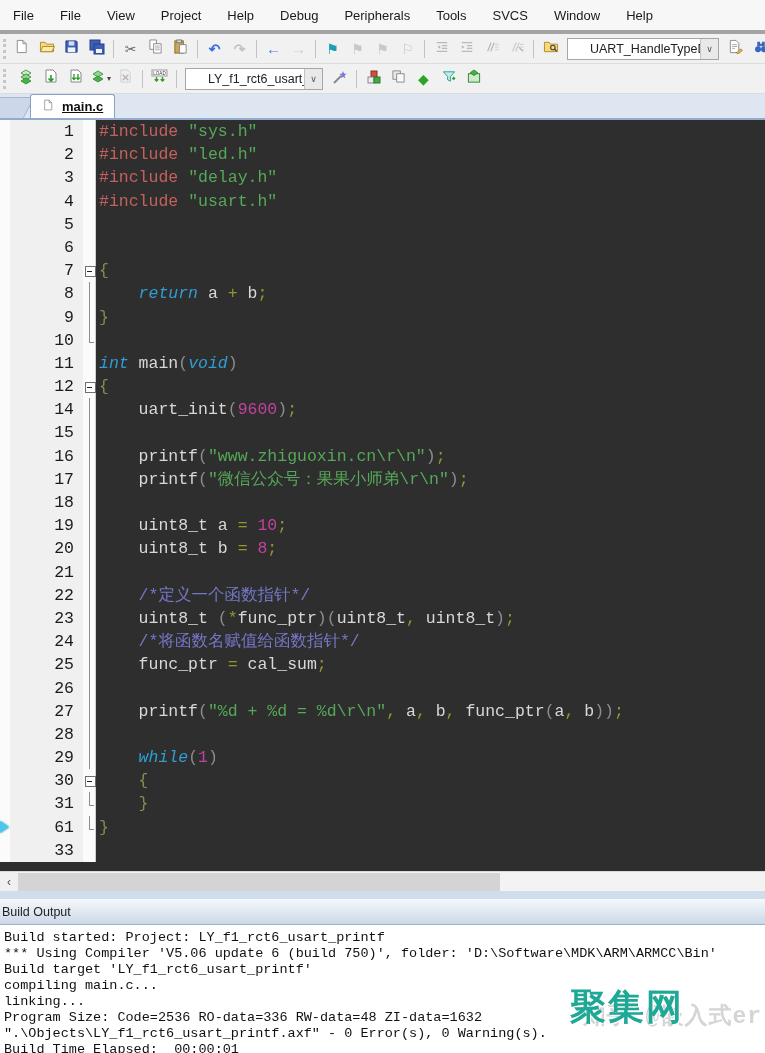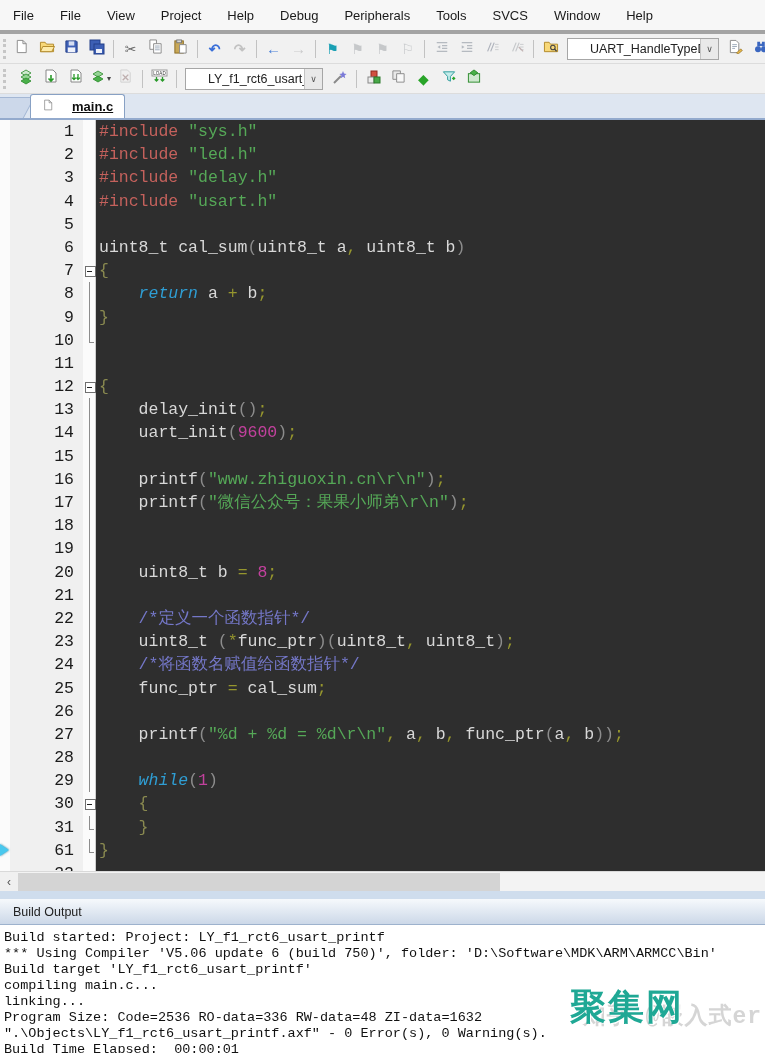--- a/index.html
+++ b/index.html
@@ -28,21 +28,21 @@
   .combo .chev { width:18px; height:100%; background:#e9e9e9; border-left:1px solid #c4c4c4;
                  display:flex; align-items:center; justify-content:center; font-size:9px; color:#555; }
   .gicon { font-size:14px; line-height:1; }
   
   .tabbar { height:26px; background:#dee6f1; border-bottom:2px solid #93aacd;
             display:flex; align-items:flex-end; position:relative; overflow:hidden; }
   .tab-deco { position:absolute; left:-10px; top:3px; width:38px; height:26px;
               background:#ccd8ea; border:1px solid #a4b7d4; transform:skewX(-28deg); }
   .tab { background:#fff; border:1px solid #88a1c4; border-bottom:none;
          border-radius:3px 3px 0 0; height:24px; display:flex; align-items:center;
-         gap:18px; padding:0 11px; margin-left:30px; position:relative; z-index:2; }
+         gap:8px; padding:0 11px; margin-left:30px; position:relative; z-index:2; }
   .tab-label { font-weight:bold; font-size:13px; color:#0d0d0d; text-decoration:underline; }
   
   .editor { height:751px; overflow:hidden; background:var(--c-bg); position:relative; }
   .ln { display:flex; height:23.2px; }
   .ln-margin { width:10px; background:#fbfbfb; flex:none; position:relative; }
   .ln-num { width:73px; background:#f0f0f0; color:#1b1b1b;
             font-family:"Liberation Mono","DejaVu Sans Mono",monospace;
             font-size:16.5px; line-height:23.2px; text-align:right; padding-right:9px; flex:none; }
   .ln-fold { width:13px; background:#fbfbfb; border-right:1px solid #cfcfcf;
              flex:none; position:relative; }
@@ -65,21 +65,21 @@
   
   .hscroll { height:20px; background:#f3f3f3; border-top:1px solid #d9d9d9; position:relative; }
   .hs-btn { position:absolute; left:0; top:0; width:18px; height:100%;
             display:flex; align-items:center; justify-content:center;
             color:#555; font-size:12px; background:#f0f0f0; }
   .hs-thumb { position:absolute; left:18px; top:1px; width:482px; height:18px; background:#d4d4d4; }
   
   .splitter { height:8px; background:#cfdded; }
   .bo-header { height:26px; background:linear-gradient(#f6f9fc,#ccd8e8);
                border-bottom:1px solid #9db2cd; display:flex; align-items:center;
-               padding-left:13px; font-size:12.5px; color:#222; }
+               padding-left:2px; font-size:12.5px; color:#222; }
   .bo-body { height:136px; background:#fff; position:relative; overflow:hidden;
              font-family:"Liberation Mono","DejaVu Sans Mono",monospace;
              font-size:13.5px; line-height:16px; color:#111; padding:5px 0 4px 4px; }
   .bo-line { height:16px; white-space:pre; }
   .wm-back { position:absolute; right:3px; top:84px; font-size:23px; font-weight:bold;
              color:#d5d5d5; letter-spacing:1px; pointer-events:none; }
   .wm-front { position:absolute; left:570px; top:77px; font-size:36px; font-weight:bold;
               color:var(--c-wm); letter-spacing:2px; text-shadow:1px 1px 0 #ffffff; pointer-events:none; }
 </style>
 </head>
@@ -351,21 +351,20 @@
     <div class="ln">
       <div class="ln-margin"></div>
       <div class="ln-num">5</div>
       <div class="ln-fold"></div>
       <div class="ln-code"></div>
     </div>
     <div class="ln">
       <div class="ln-margin"></div>
       <div class="ln-num">6</div>
       <div class="ln-fold"></div>
-      <div class="ln-code"><span class="tk-id">uint8_t cal_sum</span><span class="tk-par">(</span><span class="tk-id">uint8_t a</span><span class="tk-op">,</span><span class="tk-id"> uint8_t b</span><span class="tk-par">)</span></div>
     </div>
     <div class="ln">
       <div class="ln-margin"></div>
       <div class="ln-num">7</div>
       <div class="ln-fold fold-b"></div>
       <div class="ln-code"><span class="tk-brace">{</span></div>
     </div>
     <div class="ln">
       <div class="ln-margin"></div>
       <div class="ln-num">8</div>
@@ -381,35 +380,30 @@
     <div class="ln">
       <div class="ln-margin"></div>
       <div class="ln-num">10</div>
       <div class="ln-fold fold-e"></div>
       <div class="ln-code"></div>
     </div>
     <div class="ln">
       <div class="ln-margin"></div>
       <div class="ln-num">11</div>
       <div class="ln-fold"></div>
+      <div class="ln-code"><span class="tk-kw">int</span><span class="tk-id"> main</span><span class="tk-par">(</span><span class="tk-kw">void</span><span class="tk-par">)</span></div>
     </div>
     <div class="ln">
       <div class="ln-margin"></div>
       <div class="ln-num">12</div>
       <div class="ln-fold fold-b"></div>
       <div class="ln-code"><span class="tk-brace">{</span></div>
     </div>
     <div class="ln">
       <div class="ln-margin"></div>
-      <div class="ln-num">13</div>
-      <div class="ln-fold fold-l"></div>
-      <div class="ln-code"><span class="tk-id">    delay_init</span><span class="tk-par">()</span><span class="tk-op">;</span></div>
-    </div>
-    <div class="ln">
-      <div class="ln-margin"></div>
       <div class="ln-num">14</div>
       <div class="ln-fold fold-l"></div>
       <div class="ln-code"><span class="tk-id">    uart_init</span><span class="tk-par">(</span><span class="tk-num">9600</span><span class="tk-par">)</span><span class="tk-op">;</span></div>
     </div>
     <div class="ln">
       <div class="ln-margin"></div>
       <div class="ln-num">15</div>
       <div class="ln-fold fold-l"></div>
       <div class="ln-code"></div>
     </div>
@@ -428,20 +422,21 @@
     <div class="ln">
       <div class="ln-margin"></div>
       <div class="ln-num">18</div>
       <div class="ln-fold fold-l"></div>
       <div class="ln-code"></div>
     </div>
     <div class="ln">
       <div class="ln-margin"></div>
       <div class="ln-num">19</div>
       <div class="ln-fold fold-l"></div>
+      <div class="ln-code"><span class="tk-id">    uint8_t a </span><span class="tk-op">=</span><span class="tk-num"> 10</span><span class="tk-op">;</span></div>
     </div>
     <div class="ln">
       <div class="ln-margin"></div>
       <div class="ln-num">20</div>
       <div class="ln-fold fold-l"></div>
       <div class="ln-code"><span class="tk-id">    uint8_t b </span><span class="tk-op">=</span><span class="tk-num"> 8</span><span class="tk-op">;</span></div>
     </div>
     <div class="ln">
       <div class="ln-margin"></div>
       <div class="ln-num">21</div>

